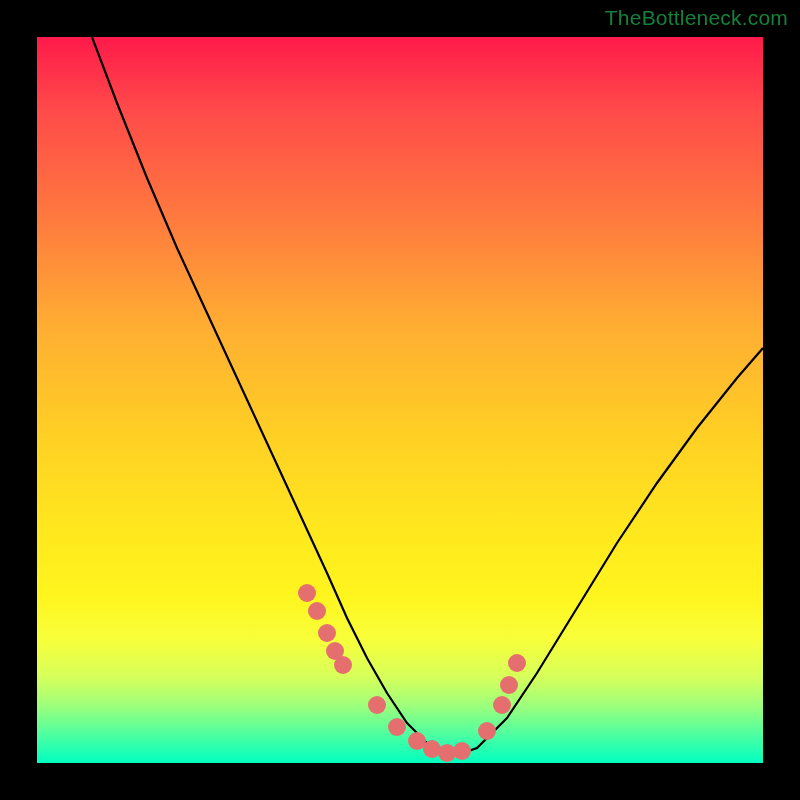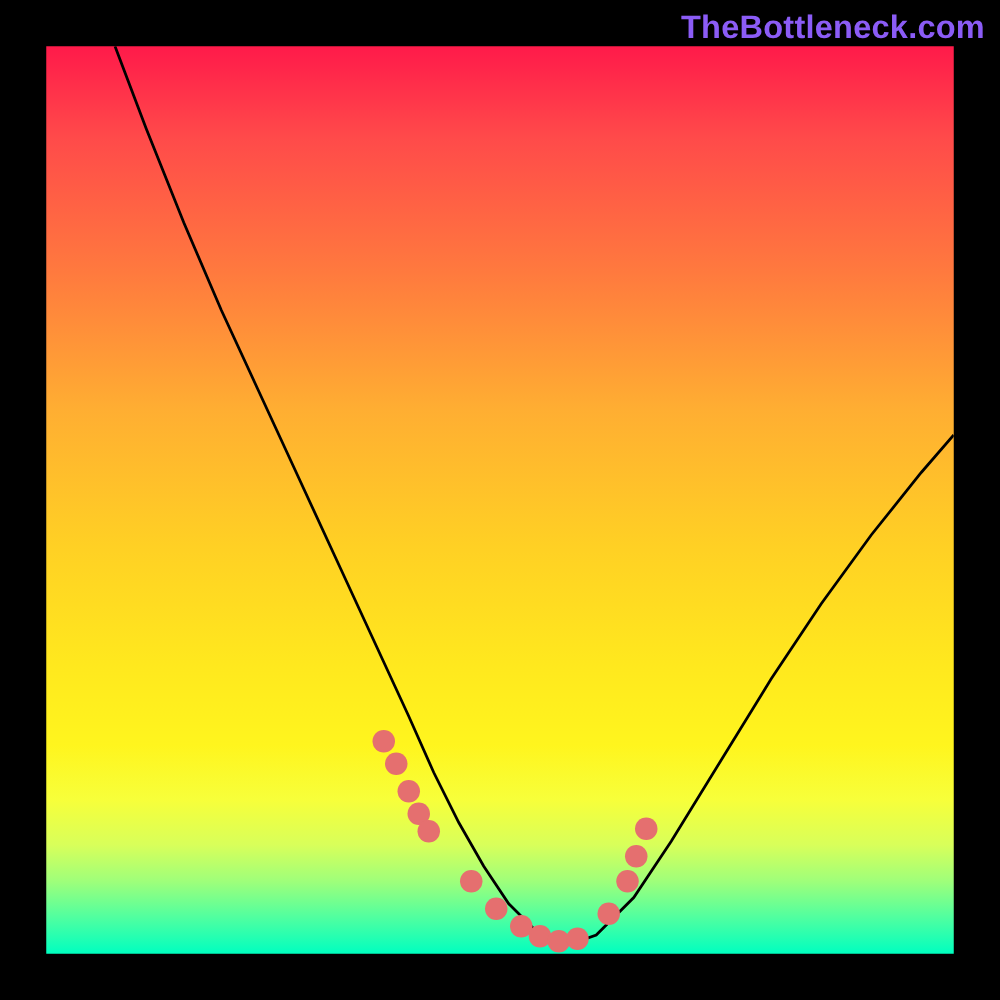--- a/index.html
+++ b/index.html
@@ -37,23 +37,23 @@
       #9fff7a 92%,
       #50ffa0 96%,
       #00ffc0 100%
     );
   }
   .watermark {
     position: absolute;
     top: 6px;
     right: 12px;
     font-family: Arial, Helvetica, sans-serif;
-    font-size: 26px;
-    font-weight: 700;
-    color: #8b5cf6;
+    font-size: 21px;
+    font-weight: 400;
+    color: #15803d;
     letter-spacing: 0.2px;
     user-select: none;
   }
   svg.curve {
     position: absolute;
     left: 0;
     top: 0;
   }
 </style>
 </head>

